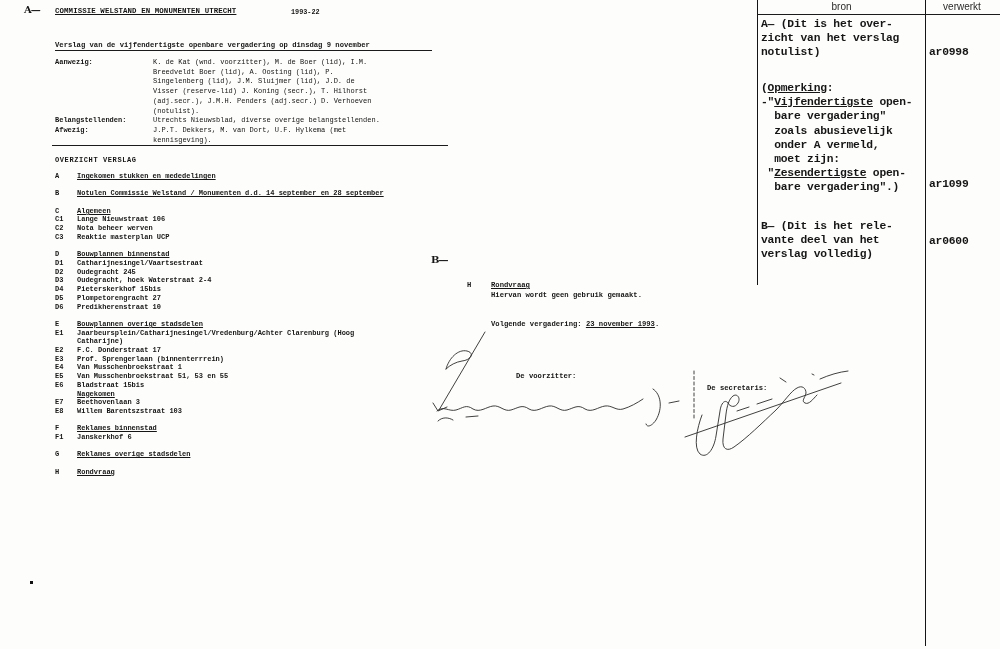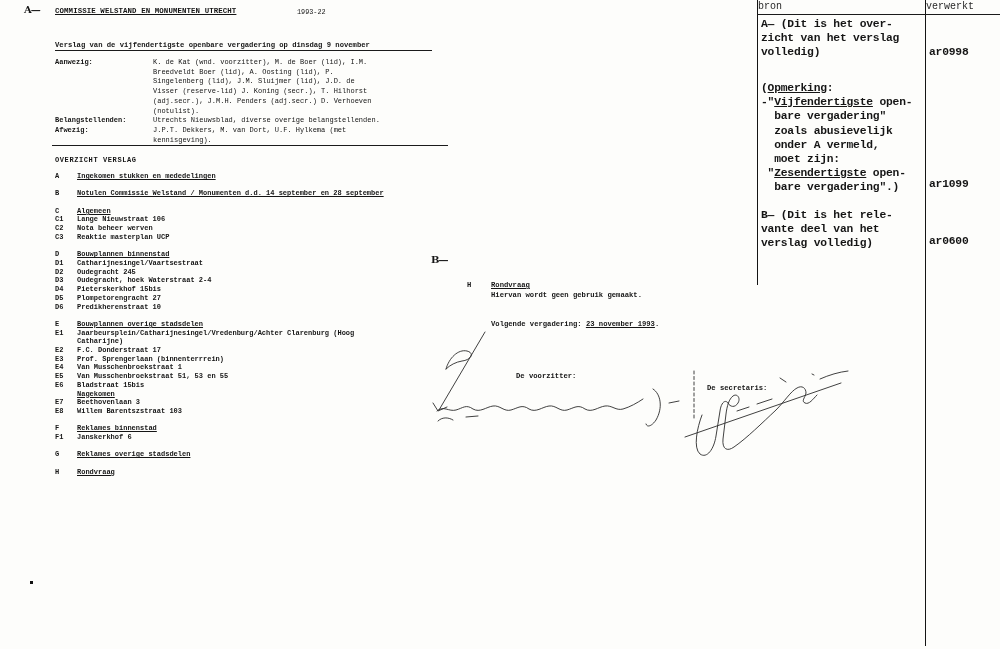--- a/index.html
+++ b/index.html
@@ -4,21 +4,21 @@
 <style>
   html,body{margin:0;padding:0;background:#ffffff;}
   .page{position:relative;width:1000px;height:649px;background:#fdfdfb;overflow:hidden;
         font-family:"Liberation Mono",monospace;color:#151515;}
   .abs{position:absolute;}
   .u{text-decoration:underline;text-underline-offset:1px;}
   .rule{position:absolute;height:1px;background:#1b1b1b;}
   .marker{position:absolute;font-family:"DejaVu Serif",serif;font-weight:bold;font-size:10px;letter-spacing:-1px;}
   
   #doc-title{left:55px;top:7px;font-size:7.4px;font-weight:bold;letter-spacing:.1px;text-decoration:underline;}
-  #doc-number{left:297px;top:8px;font-size:6.8px;font-weight:normal;}
+  #doc-number{left:291px;top:8px;font-size:6.8px;font-weight:bold;}
   #doc-intro{left:55px;top:23px;font-size:7.2px;line-height:9.2px;font-weight:bold;white-space:pre;}
   #rule1{left:55px;top:50px;width:377px;}
   #rule2{left:52px;top:145px;width:396px;}
   .att-label{position:absolute;left:55px;font-size:7px;font-weight:bold;}
   #att-label-aanwezig{top:58px;}
   #att-label-belang{top:116px;}
   #att-label-afwezig{top:126px;}
   #att-lines{position:absolute;left:153px;top:58px;font-size:7px;font-weight:normal;line-height:9.7px;white-space:pre;}
   #overview-heading{left:55px;top:156px;font-size:7px;font-weight:bold;letter-spacing:.6px;}
   #overview{position:absolute;left:55px;top:172px;font-size:7px;font-weight:bold;line-height:8.7px;white-space:pre;}
@@ -32,27 +32,27 @@
   #sec-h-title{left:491px;top:281px;text-decoration:underline;}
   #sec-body{left:491px;top:291px;}
   #next-meeting{left:491px;top:320px;}
   #sig-label-voorzitter{left:492px;top:372px;padding-left:24px;}
   #sig-label-secretaris{left:707px;top:372px;margin-top:12px;}
   #signatures{left:415px;top:325px;}
   
   #margin-border-left{left:757px;top:0;width:1px;height:285px;background:#141414;position:absolute;}
   #margin-divider{left:925px;top:0;width:1px;height:646px;background:#141414;position:absolute;}
   #margin-header-rule{left:757px;top:14px;width:243px;}
-  .m-hdr{position:absolute;top:1px;font-family:Liberation Mono, monospace;font-size:10px;color:#2a2a2a;text-align:left;}
+  .m-hdr{position:absolute;top:1px;font-family:Liberation Sans, sans-serif;font-size:10px;color:#2a2a2a;text-align:center;}
   #hdr-bron{left:758px;width:167px;}
   #hdr-verwerkt{left:926px;width:72px;}
   .m-note{position:absolute;left:761px;font-size:11.3px;line-height:14.2px;font-weight:bold;white-space:pre;letter-spacing:-.2px;}
   #note-a{top:17px;}
   #remark{top:81px;}
-  #note-b{top:208px;}
+  #note-b{top:219px;}
   .m-code{position:absolute;left:929px;font-size:11.3px;font-weight:bold;letter-spacing:-.2px;}
   #code-a{top:46px;}
   #code-b{top:178px;}
   #code-c{top:235px;}
   #stray-dot{left:30px;top:581px;width:3px;height:3px;background:#111;position:absolute;}
 </style>
 </head>
 <body>
 
 <div class="page">
@@ -104,21 +104,21 @@
       <path d="M 737,411 L 749,407"></path>
       <path d="M 757,404 L 772,399"></path>
     </g>
   </svg>
 
   <div id="margin-border-left"></div>
   <div id="margin-divider"></div>
   <div class="rule" id="margin-header-rule"></div>
   <div class="m-hdr" id="hdr-bron">bron</div>
   <div class="m-hdr" id="hdr-verwerkt">verwerkt</div>
-  <div class="m-note" id="note-a"><div class="m-line">A— (Dit is het over-</div><div class="m-line">zicht van het verslag</div><div class="m-line">volledig)</div></div>
+  <div class="m-note" id="note-a"><div class="m-line">A— (Dit is het over-</div><div class="m-line">zicht van het verslag</div><div class="m-line">notulist)</div></div>
   <div class="m-note" id="remark"><div class="m-line"><span>(</span><span class="u">Opmerking</span><span>:</span></div><div class="m-line"><span>-"</span><span class="u">Vijfendertigste</span><span> open-</span></div><div class="m-line"><span>  bare vergadering"</span></div><div class="m-line"><span>  zoals abusievelijk</span></div><div class="m-line"><span>  onder A vermeld,</span></div><div class="m-line"><span>  moet zijn:</span></div><div class="m-line"><span> "</span><span class="u">Zesendertigste</span><span> open-</span></div><div class="m-line"><span>  bare vergadering".)</span></div></div>
   <div class="m-note" id="note-b"><div class="m-line">B— (Dit is het rele-</div><div class="m-line">vante deel van het</div><div class="m-line">verslag volledig)</div></div>
   <div class="m-code" id="code-a">ar0998</div>
   <div class="m-code" id="code-b">ar1099</div>
   <div class="m-code" id="code-c">ar0600</div>
 
   <div id="stray-dot"></div>
 </div>
 
 </body></html>

